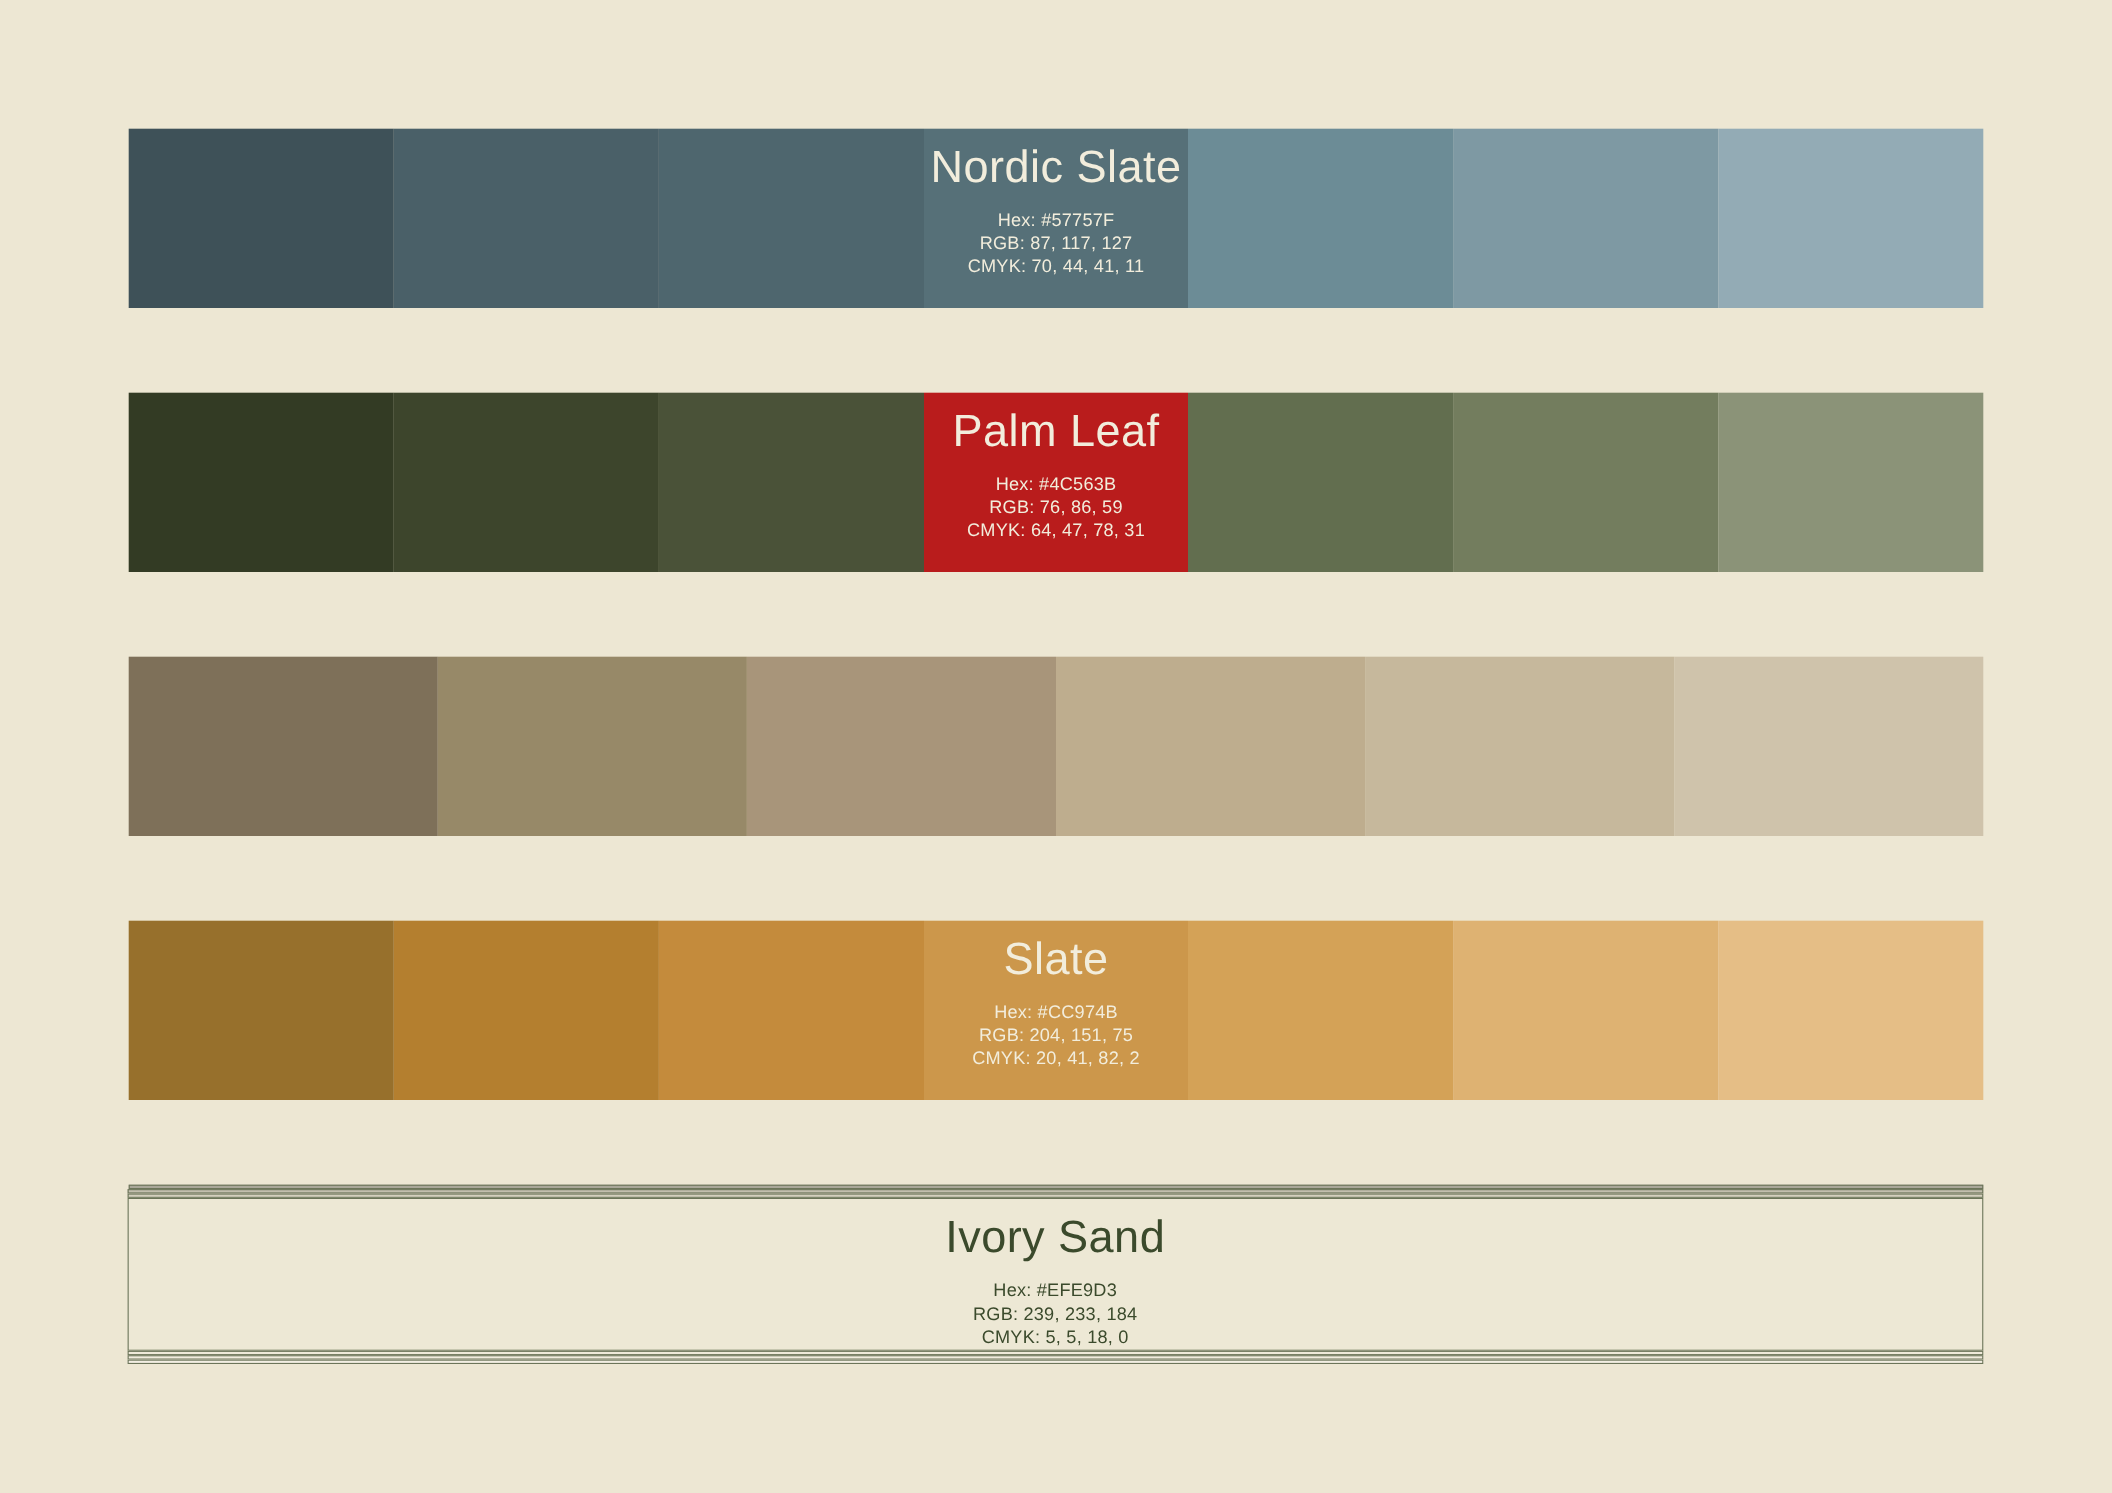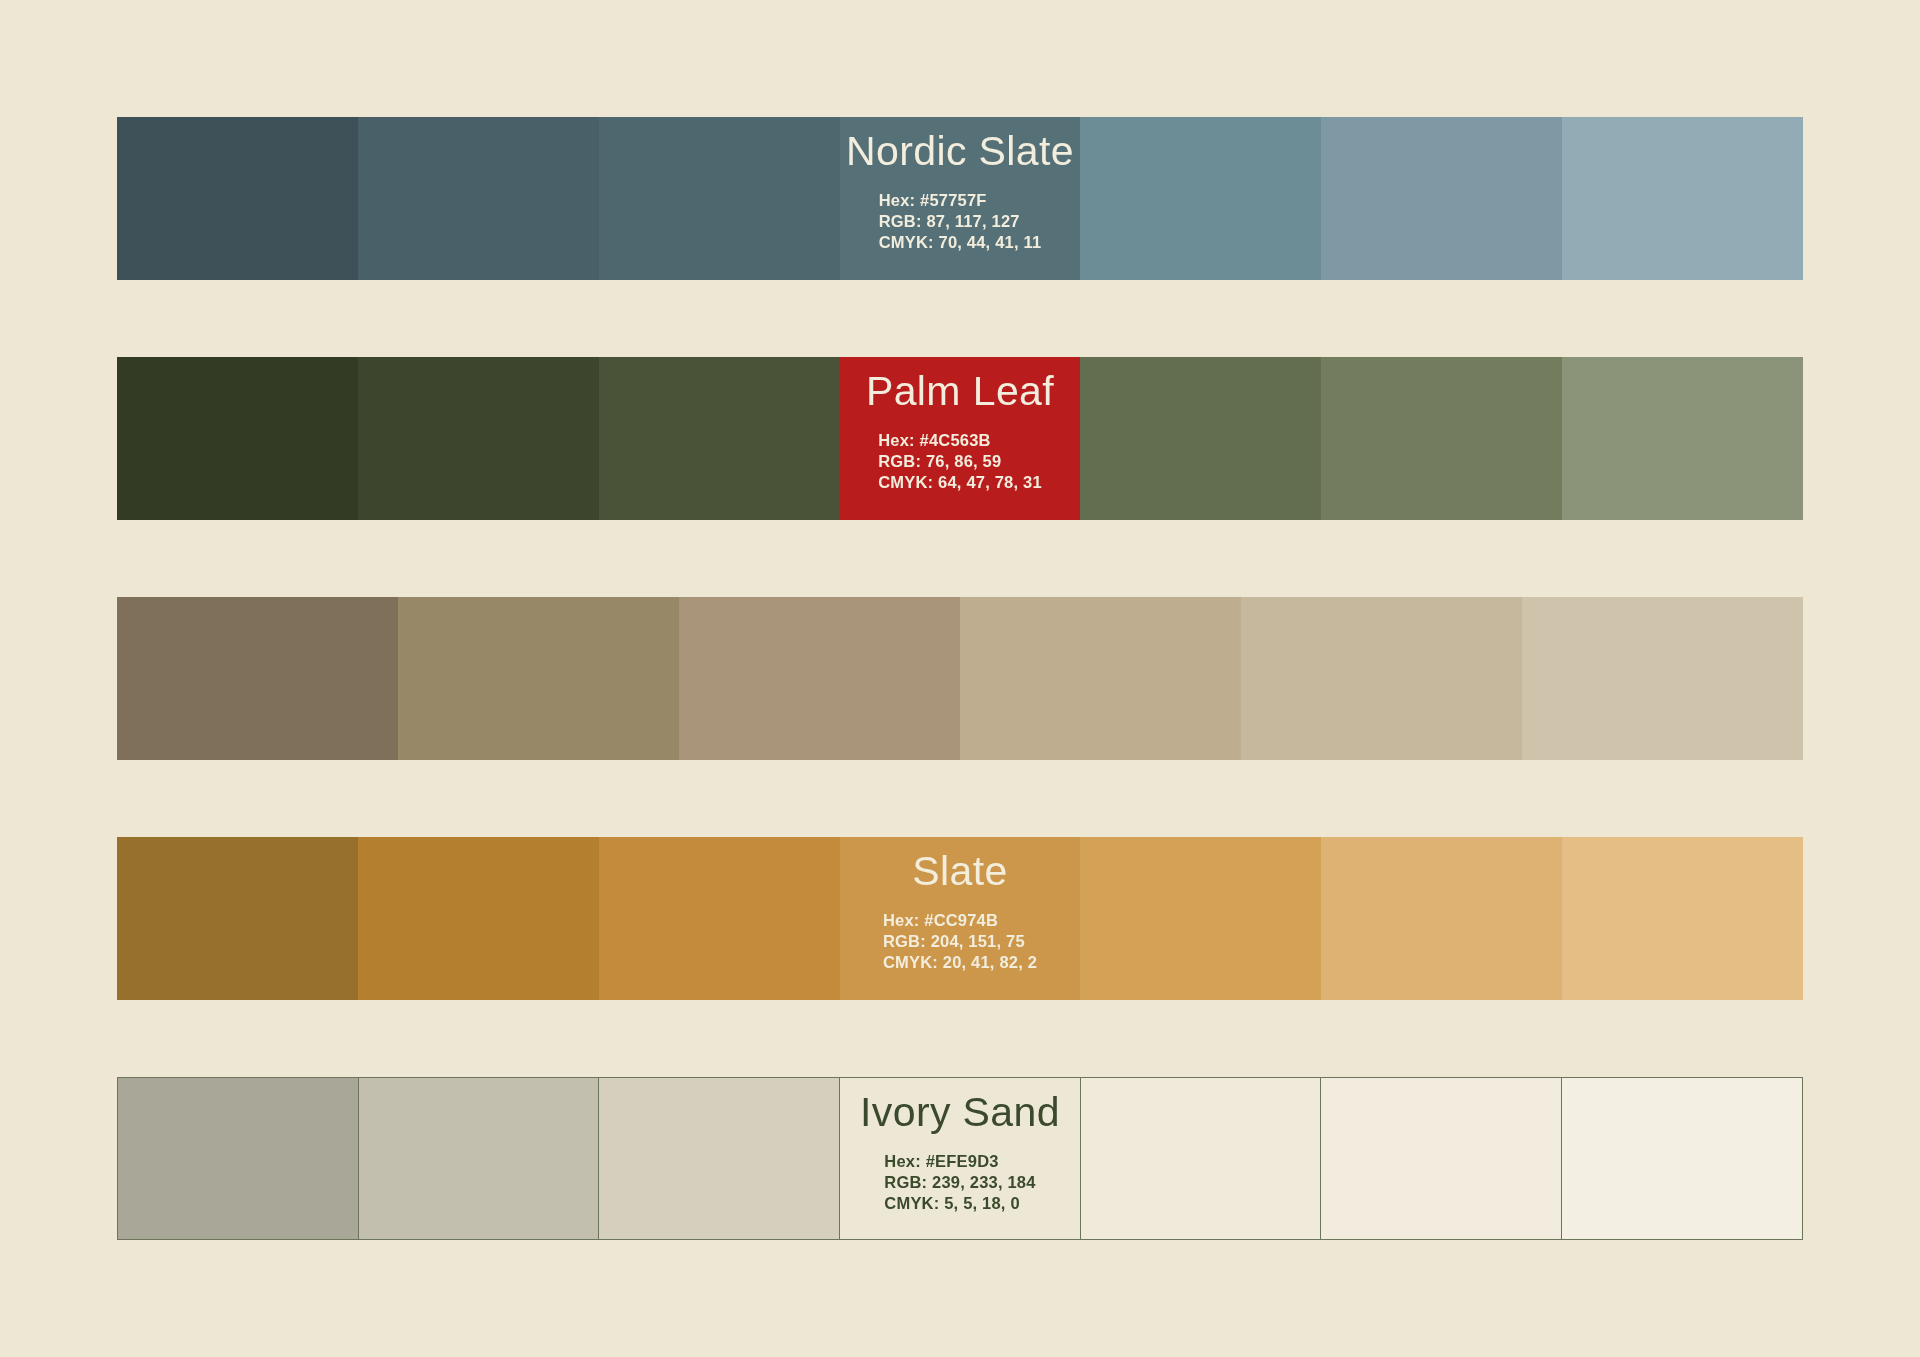--- a/index.html
+++ b/index.html
@@ -26,21 +26,21 @@
   }
 
   .palette-row {
     position: relative;
     display: flex;
     width: 1686px;
     margin: 0 auto 77px auto;
     height: 163px;
   }
 
-  .palette-row:last-child { margin-bottom: 0; }
+  .palette-row:last-child { margin-bottom: 0; flex-direction: column; }
 
   .swatch {
     flex: 1 1 0;
     height: 100%;
     position: relative;
   }
 
   
   .swatch.info-swatch {
     display: flex;
@@ -53,25 +53,25 @@
   .color-name {
     font-size: 41px;
     font-weight: 400;
     letter-spacing: 0.4px;
     line-height: 1.15;
     white-space: nowrap;
   }
 
   .spec-block {
     margin-top: 15px;
+    text-align: center;
     font-size: 16.5px;
     line-height: 1.28;
     letter-spacing: 0.2px;
     white-space: nowrap;
-    font-weight: bold;
   }
 
   .spec-line { display: block; }
 
   
   .light-type .color-name,
   .light-type .spec-block { color: #F2EDDC; }
 
   
   .dark-type .color-name,

